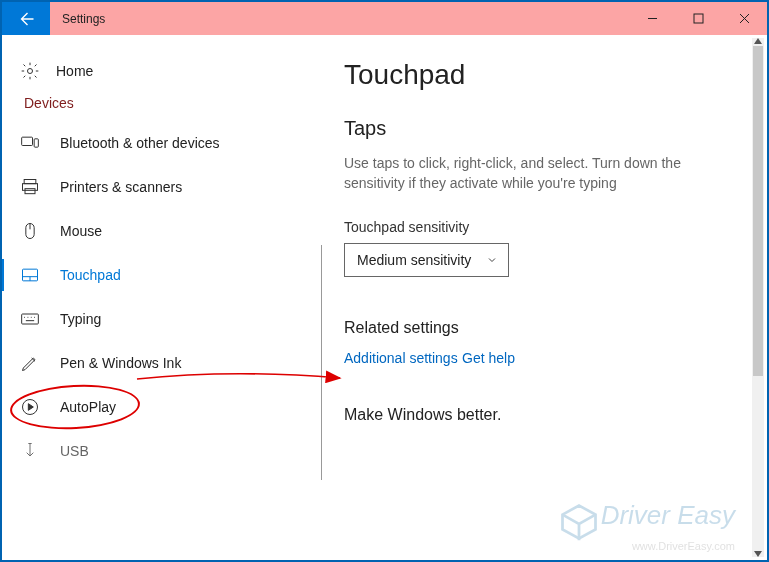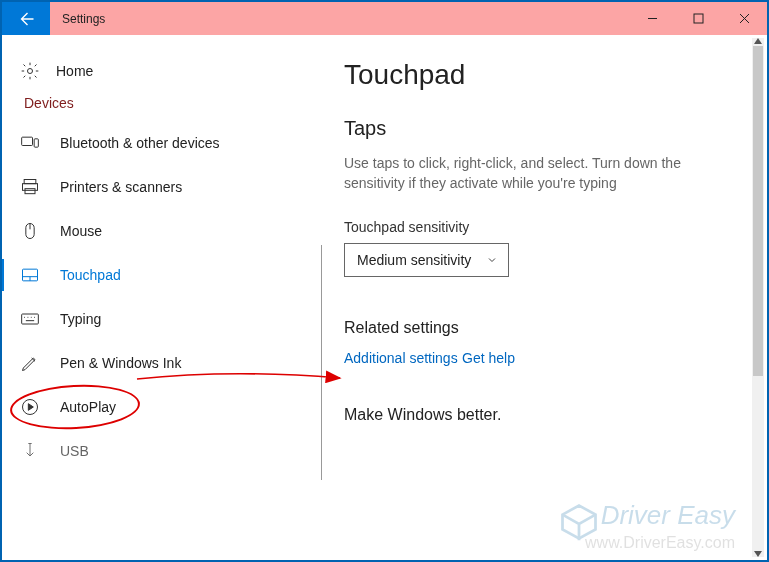--- a/index.html
+++ b/index.html
@@ -48,21 +48,21 @@
   .select-box span { font-size: 14px; color: #222; }
   .link { color: #0067c0; font-size: 14px; cursor: pointer; display: inline-block; margin-bottom: 36px; }
   h2.sec { font-size: 16px; font-weight: 400; color: #222; margin-bottom: 12px; }
 
   .ellipse { position: absolute; left: 8px; top: 350px; width: 130px; height: 44px; border: 2px solid #d00; border-radius: 50%; pointer-events: none; transform: rotate(-3deg); }
   .arrow-svg { position: absolute; left: 130px; top: 362px; pointer-events: none; }
 
   .watermark { position: absolute; right: 32px; bottom: 12px; display: flex; align-items: flex-start; opacity: 0.25; pointer-events: none; }
   .watermark .wm-icon svg { stroke: #2a7ab0; fill: none; }
   .watermark .wm-text { color: #2a7ab0; font-size: 26px; font-style: italic; }
-  .watermark .wm-sub { color: #888; font-size: 16px; position: absolute; right: 0; bottom: -4px; margin-left: 41px; }
+  .watermark .wm-sub { color: #888; font-size: 11px; position: absolute; right: 0; bottom: -4px; margin-left: 41px; }
 
   .scrollbar { position: absolute; right: 3px; top: 36px; bottom: 3px; width: 12px; background: #f0f0f0; }
   .scrollbar-thumb { position: absolute; left: 1px; right: 1px; top: 8px; height: 330px; background: #c8c8c8; }
   .scrollbar-arrow { position: absolute; left: 0; right: 0; height: 10px; display:flex; align-items:center; justify-content:center; }
   .scrollbar-arrow.up { top: -2px; }
   .scrollbar-arrow.down { bottom: -2px; }
   .scrollbar-arrow svg { fill: #555; }
 
   .icon svg { stroke: #333; fill: none; stroke-width: 1.2; }
 </style>

